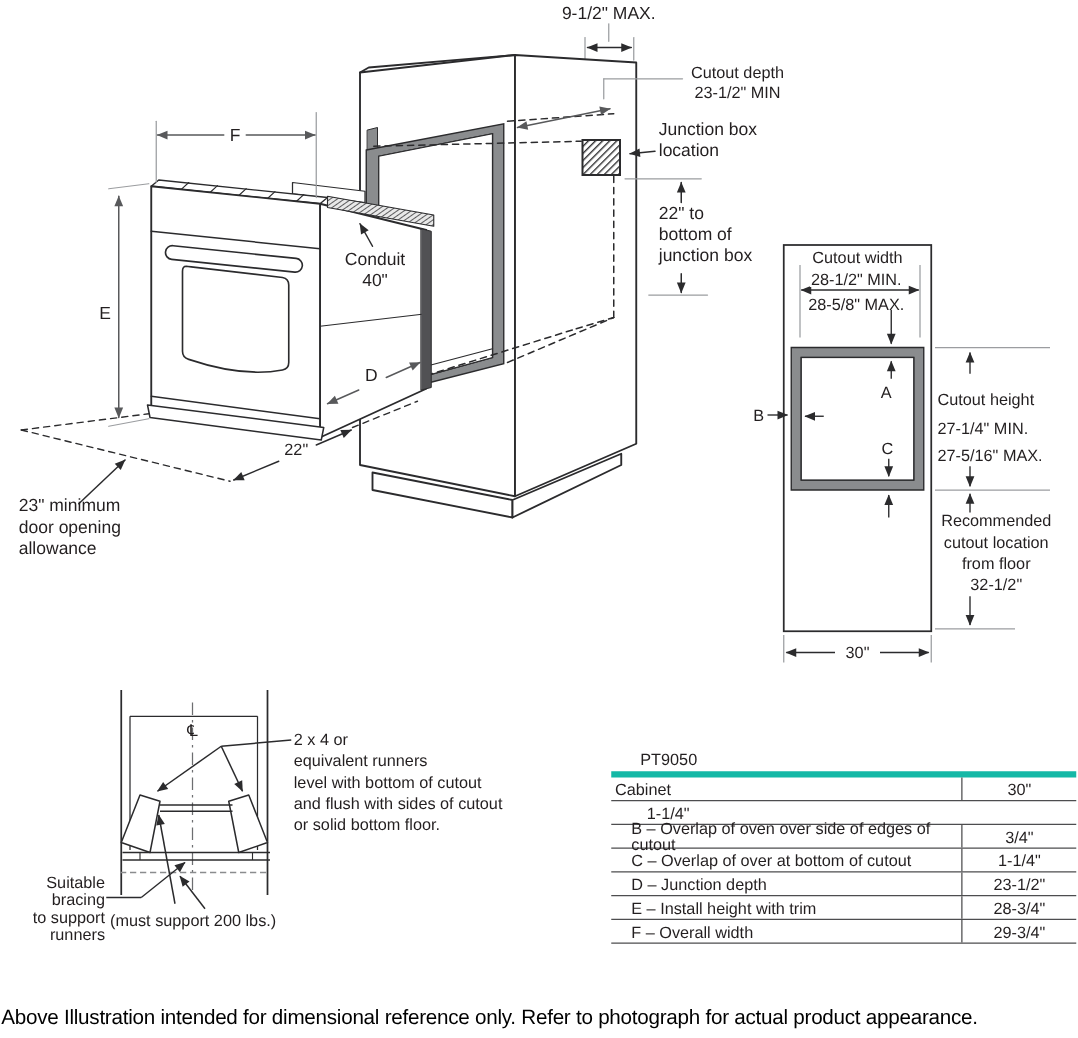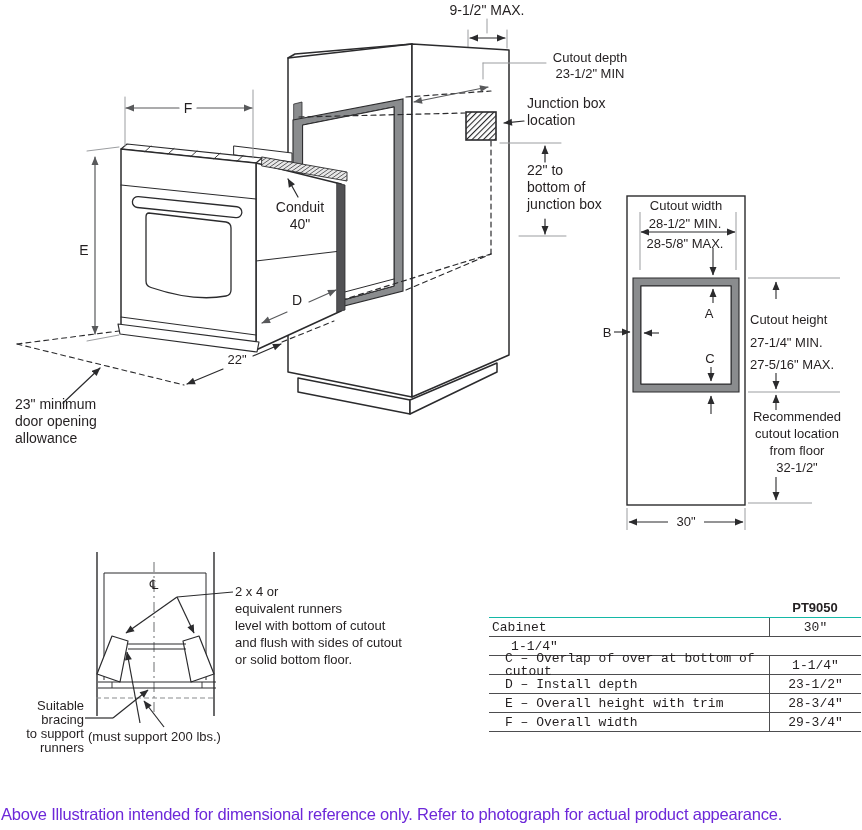--- a/index.html
+++ b/index.html
@@ -4,30 +4,30 @@
 <style>
   html,body{margin:0;padding:0;background:#fff;}
   .stage{position:relative;width:862px;height:830px;background:#fff;overflow:hidden;
          font-family:"Liberation Sans",sans-serif;color:#231f20;}
   .stage svg{position:absolute;left:0;top:0;}
   svg text{font-family:"Liberation Sans",sans-serif;fill:#231f20;}
   .t13{font-size:13px;} .t14{font-size:14px;}
   .cl{font-family:"DejaVu Sans",sans-serif;font-size:13px;}
   
   .spec-table{position:absolute;left:489px;top:597px;width:372px;font-size:13px;line-height:1;}
-  .spec-header{height:20px;display:flex;justify-content:flex-end;align-items:center;font-weight:bold;}
+  .spec-header{height:20px;display:flex;justify-content:flex-start;align-items:center;}
   .spec-model{width:92px;text-align:center;}
-  .spec-body{border-top:1px solid #14b8a6;font-family:Liberation Mono, monospace;}
+  .spec-body{border-top:5px solid #14b8a6;}
   .spec-row{display:flex;align-items:stretch;height:18px;border-bottom:1px solid #4d4d4f;}
   .spec-label{flex:1;border-right:1px solid #4d4d4f;display:flex;align-items:center;padding-left:3px;}
   .spec-row.indent .spec-label{padding-left:16px;}
   .spec-value{width:91px;display:flex;align-items:center;justify-content:center;}
   
   .footer{position:absolute;left:1px;top:805px;width:861px;font-size:16.5px;
-          letter-spacing:-0.2px;white-space:nowrap;color:#6d28d9;}
+          letter-spacing:-0.2px;white-space:nowrap;color:#000000;}
 </style>
 </head>
 <body>
 
 <div class="stage">
 
 <svg width="862" height="800" viewBox="0 0 862 800">
   <defs>
     <marker id="mD" markerWidth="11" markerHeight="9" refX="8.5" refY="4" orient="auto-start-reverse" markerUnits="userSpaceOnUse">
       <path d="M0.5,0.5 L9,4 L0.5,7.5 Z" fill="#2b2b2d"></path>
@@ -303,29 +303,33 @@
     </div>
     <div class="spec-body">
       <div class="spec-row">
         <div class="spec-label">Cabinet</div>
         <div class="spec-value">30"</div>
       </div>
       <div class="spec-row indent">
         <div class="spec-value">1-1/4"</div>
       </div>
       <div class="spec-row indent">
+        <div class="spec-label">B – Overlap of oven over side of edges of cutout</div>
+        <div class="spec-value">3/4"</div>
+      </div>
+      <div class="spec-row indent">
         <div class="spec-label">C – Overlap of over at bottom of cutout</div>
         <div class="spec-value">1-1/4"</div>
       </div>
       <div class="spec-row indent">
-        <div class="spec-label">D – Install depth</div>
+        <div class="spec-label">D – Junction depth</div>
         <div class="spec-value">23-1/2"</div>
       </div>
       <div class="spec-row indent">
-        <div class="spec-label">E – Overall height with trim</div>
+        <div class="spec-label">E – Install height with trim</div>
         <div class="spec-value">28-3/4"</div>
       </div>
       <div class="spec-row indent">
         <div class="spec-label">F – Overall width</div>
         <div class="spec-value">29-3/4"</div>
       </div>
     </div>
   </div>
 
   <div class="footer">Above Illustration intended for dimensional reference only. Refer to photograph for actual product appearance.</div>

